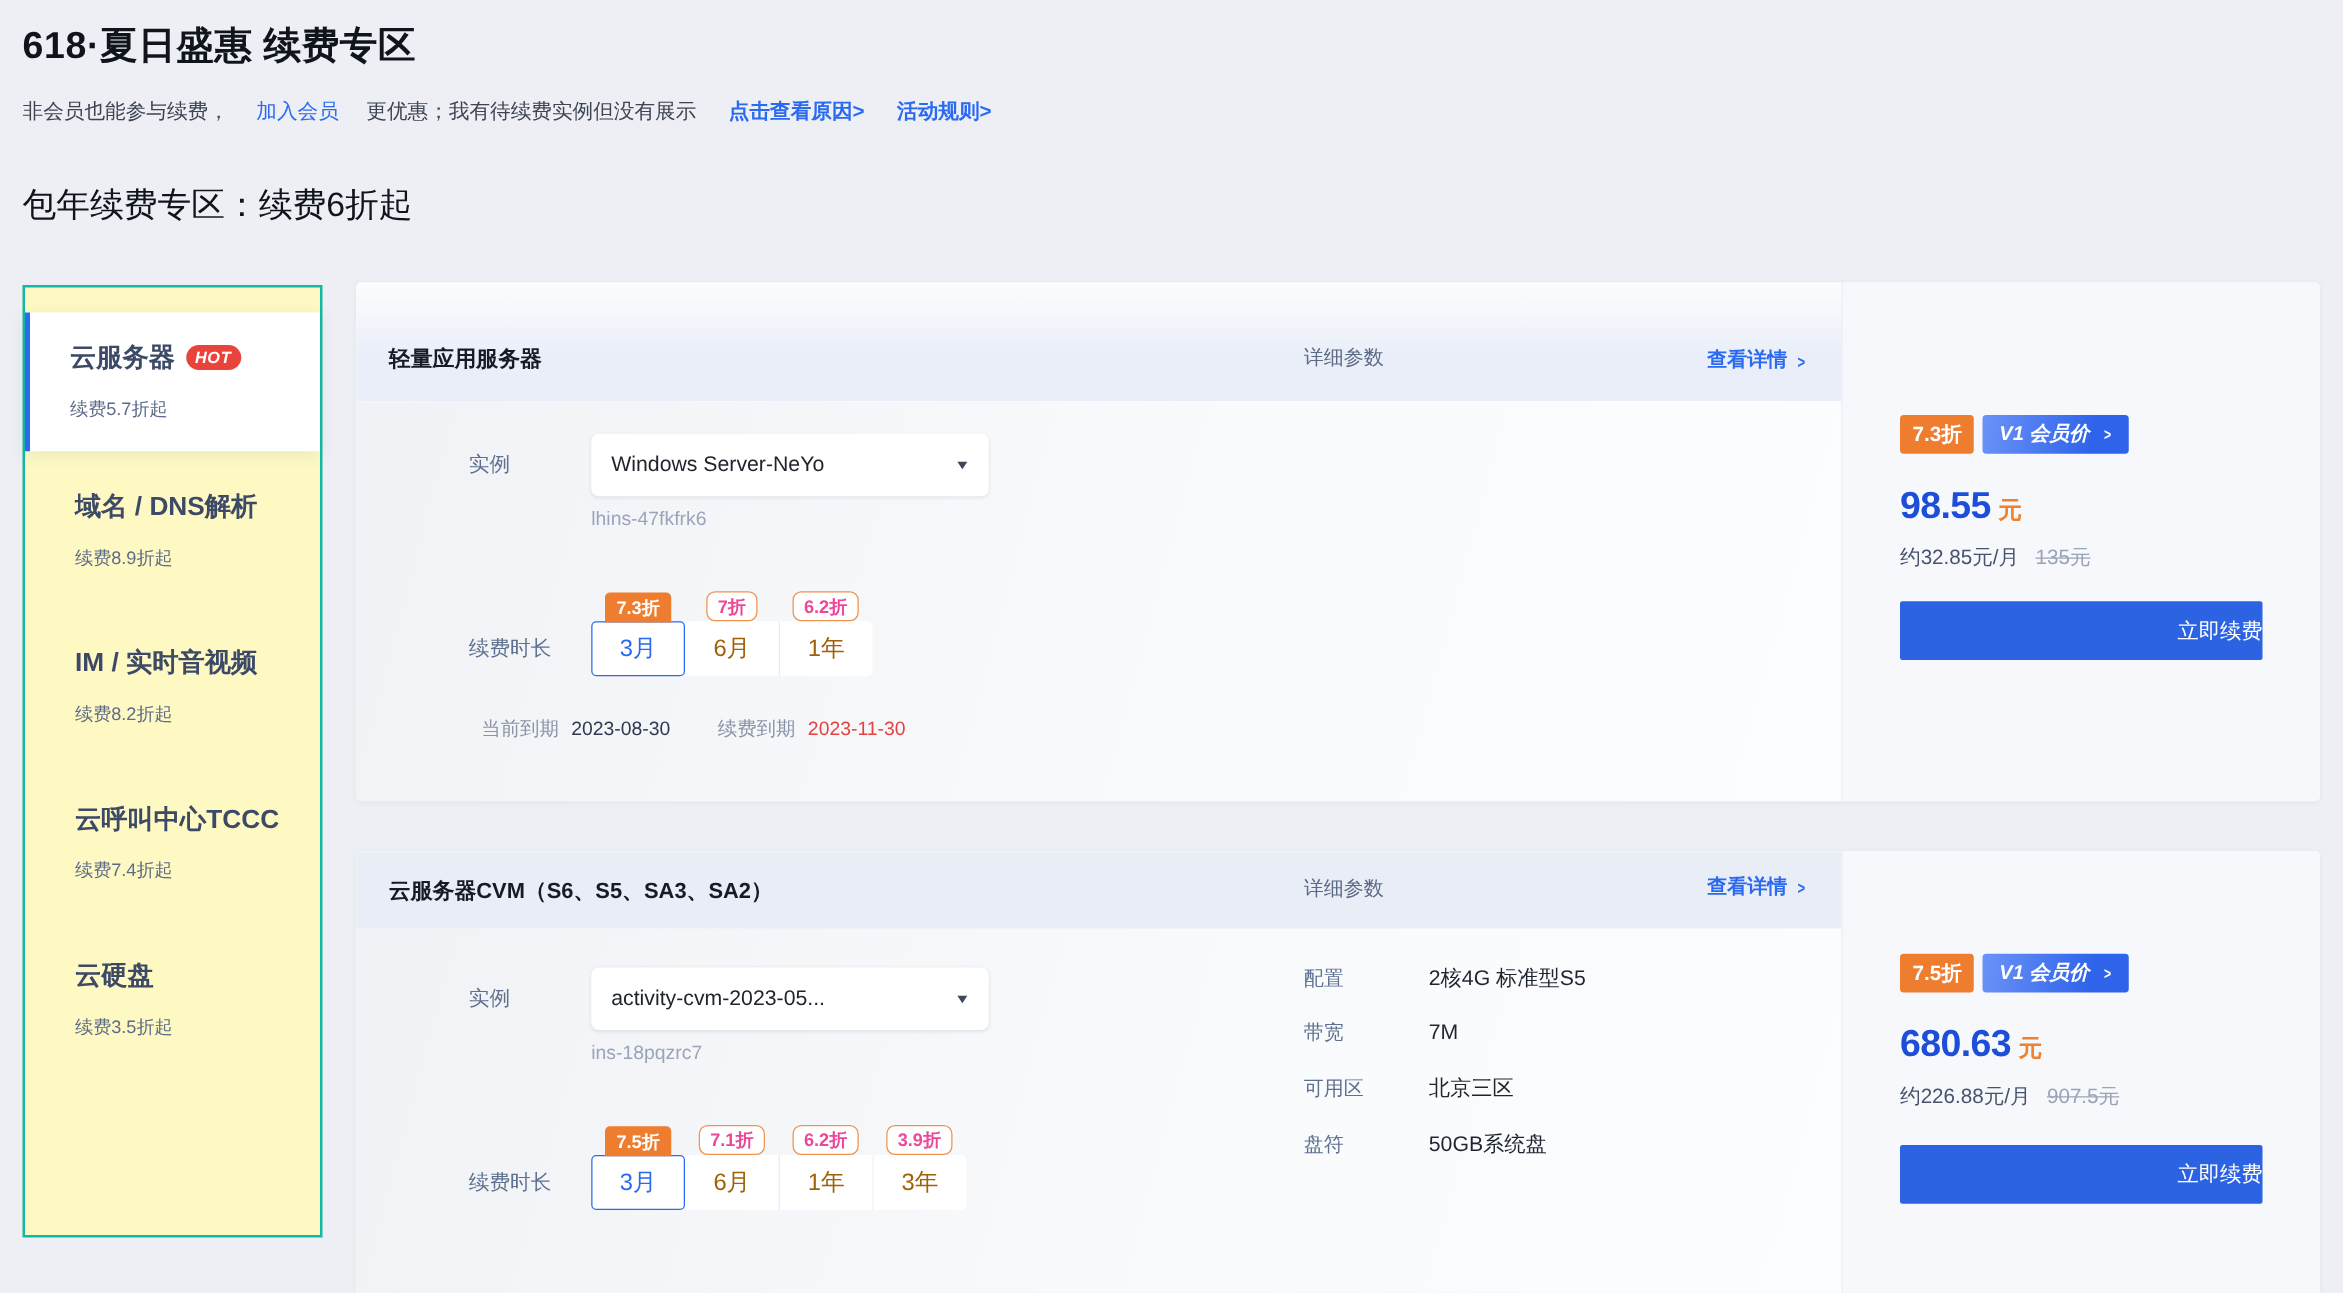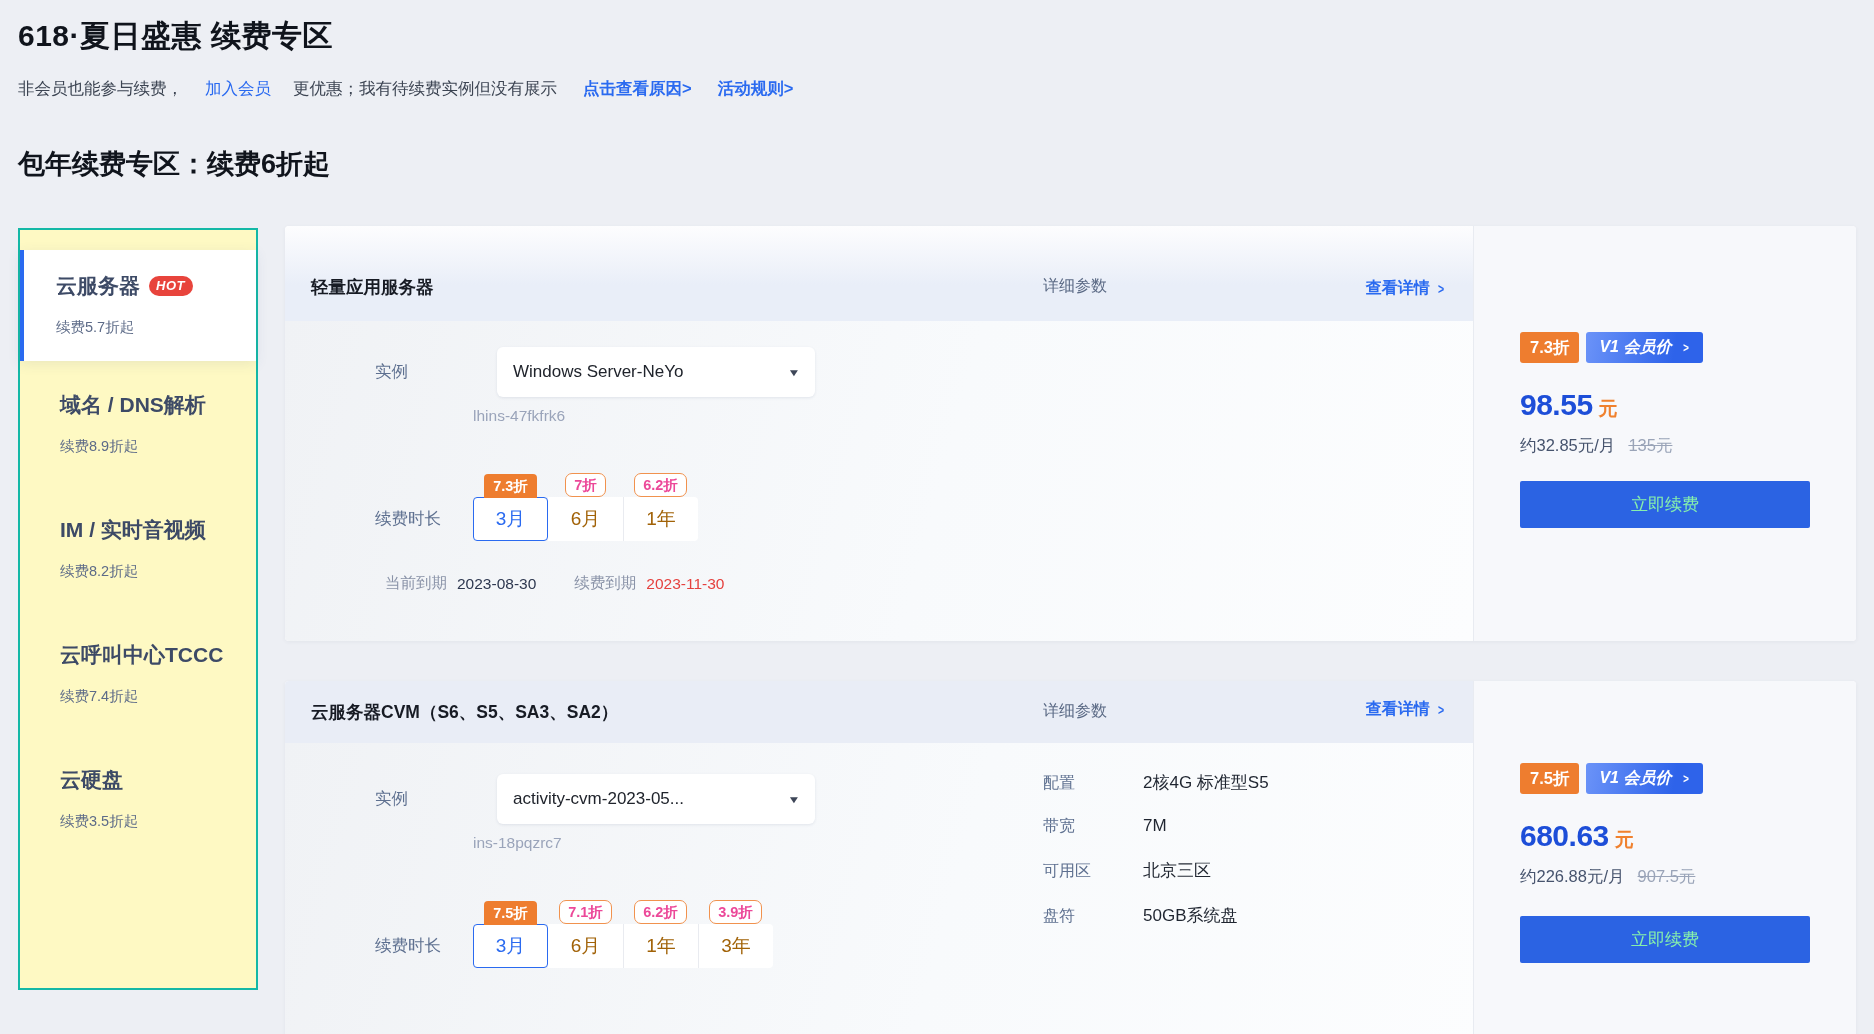--- a/index.html
+++ b/index.html
@@ -23,21 +23,21 @@
   }
   .subtitle .gap-l { margin-left: 22px; }
   a.link { color: #2a6af0; text-decoration: none; cursor: pointer; }
   a.link.strong { font-weight: 700; }
   .subtitle .mid { margin-left: 22px; }
   .subtitle .reason { margin-left: 26px; }
   .subtitle .rules { margin-left: 26px; }
 
   .h2 {
     margin: 46px 0 0 18px;
-    font-size: 27px; font-weight: 700; color: #10141c;
+    font-size: 27px; font-weight: 400; color: #10141c;
   }
 
   
   .content { display: flex; margin: 0 18px; align-items: flex-start; }
 
   
   .sidebar {
     width: 240px; margin-top: 46px; height: 762px;
     background: #fef9c3; border: 2px solid #14b8a6;
     flex: none;
@@ -99,21 +99,21 @@
 
   .form-row { display: flex; }
   .flabel { width: 98px; flex: none; font-size: 16.5px; color: #5e7090; padding-top: 14px; }
   .tabs-row { margin-top: 48px; }
   .tabs-row .flabel { padding-top: 35px; }
 
   .select {
     width: 318px; height: 50px; background: #fff; border-radius: 6px;
     box-shadow: 0 1px 3px rgba(40,60,100,.10);
     display: flex; align-items: center; justify-content: space-between;
-    padding: 0 16px; font-size: 17px; color: #20242c; cursor: pointer; margin-left: 24px;
+    padding: 0 16px; font-size: 17px; color: #20242c; cursor: pointer;
   }
   .caret { font-size: 10px; color: #3e4658; transform: scaleX(1.35); }
   .inst-id { margin-top: 10px; font-size: 15.5px; color: #9aa4ba; }
 
   .tabgroup { display: flex; align-items: flex-end; }
   .dur-col { width: 75px; display: flex; flex-direction: column; align-items: center; }
   .dbadge {
     height: 24px; display: flex; align-items: center;
     font-size: 14.5px; white-space: nowrap; z-index: 3;
   }
@@ -172,22 +172,23 @@
   }
   .vip .chev { font-size: 13px; }
   .amount { margin-top: 25px; display: flex; align-items: baseline; }
   .amount .num { font-size: 30px; font-weight: 700; color: #1d4ed8; letter-spacing: -.5px; }
   .amount .unit { font-size: 19px; font-weight: 700; color: #f0812e; margin-left: 6px; }
   .sub-price { margin-top: 13px; font-size: 16.5px; display: flex; align-items: center; }
   .monthly { color: #46536d; }
   .orig { color: #9aa4b8; text-decoration: line-through; margin-left: 13px; }
   .renew-btn {
     display: block; width: 100%; height: 47px; border: none; cursor: pointer;
-    background: #2b63e3; color: #86efac; font-size: 17px; border-radius: 2px;
+    background: #2b63e3; color: #ffffff; font-size: 17px; border-radius: 2px;
     font-family: inherit;
+    text-align: right;
   }
   .card-a .renew-btn { margin-top: 24px; }
   .card-b .renew-btn { margin-top: 28px; }
 </style>
 </head>
 <body>
 
 <div class="page">
 
   <h1 class="h1">618·夏日盛惠 续费专区</h1>

